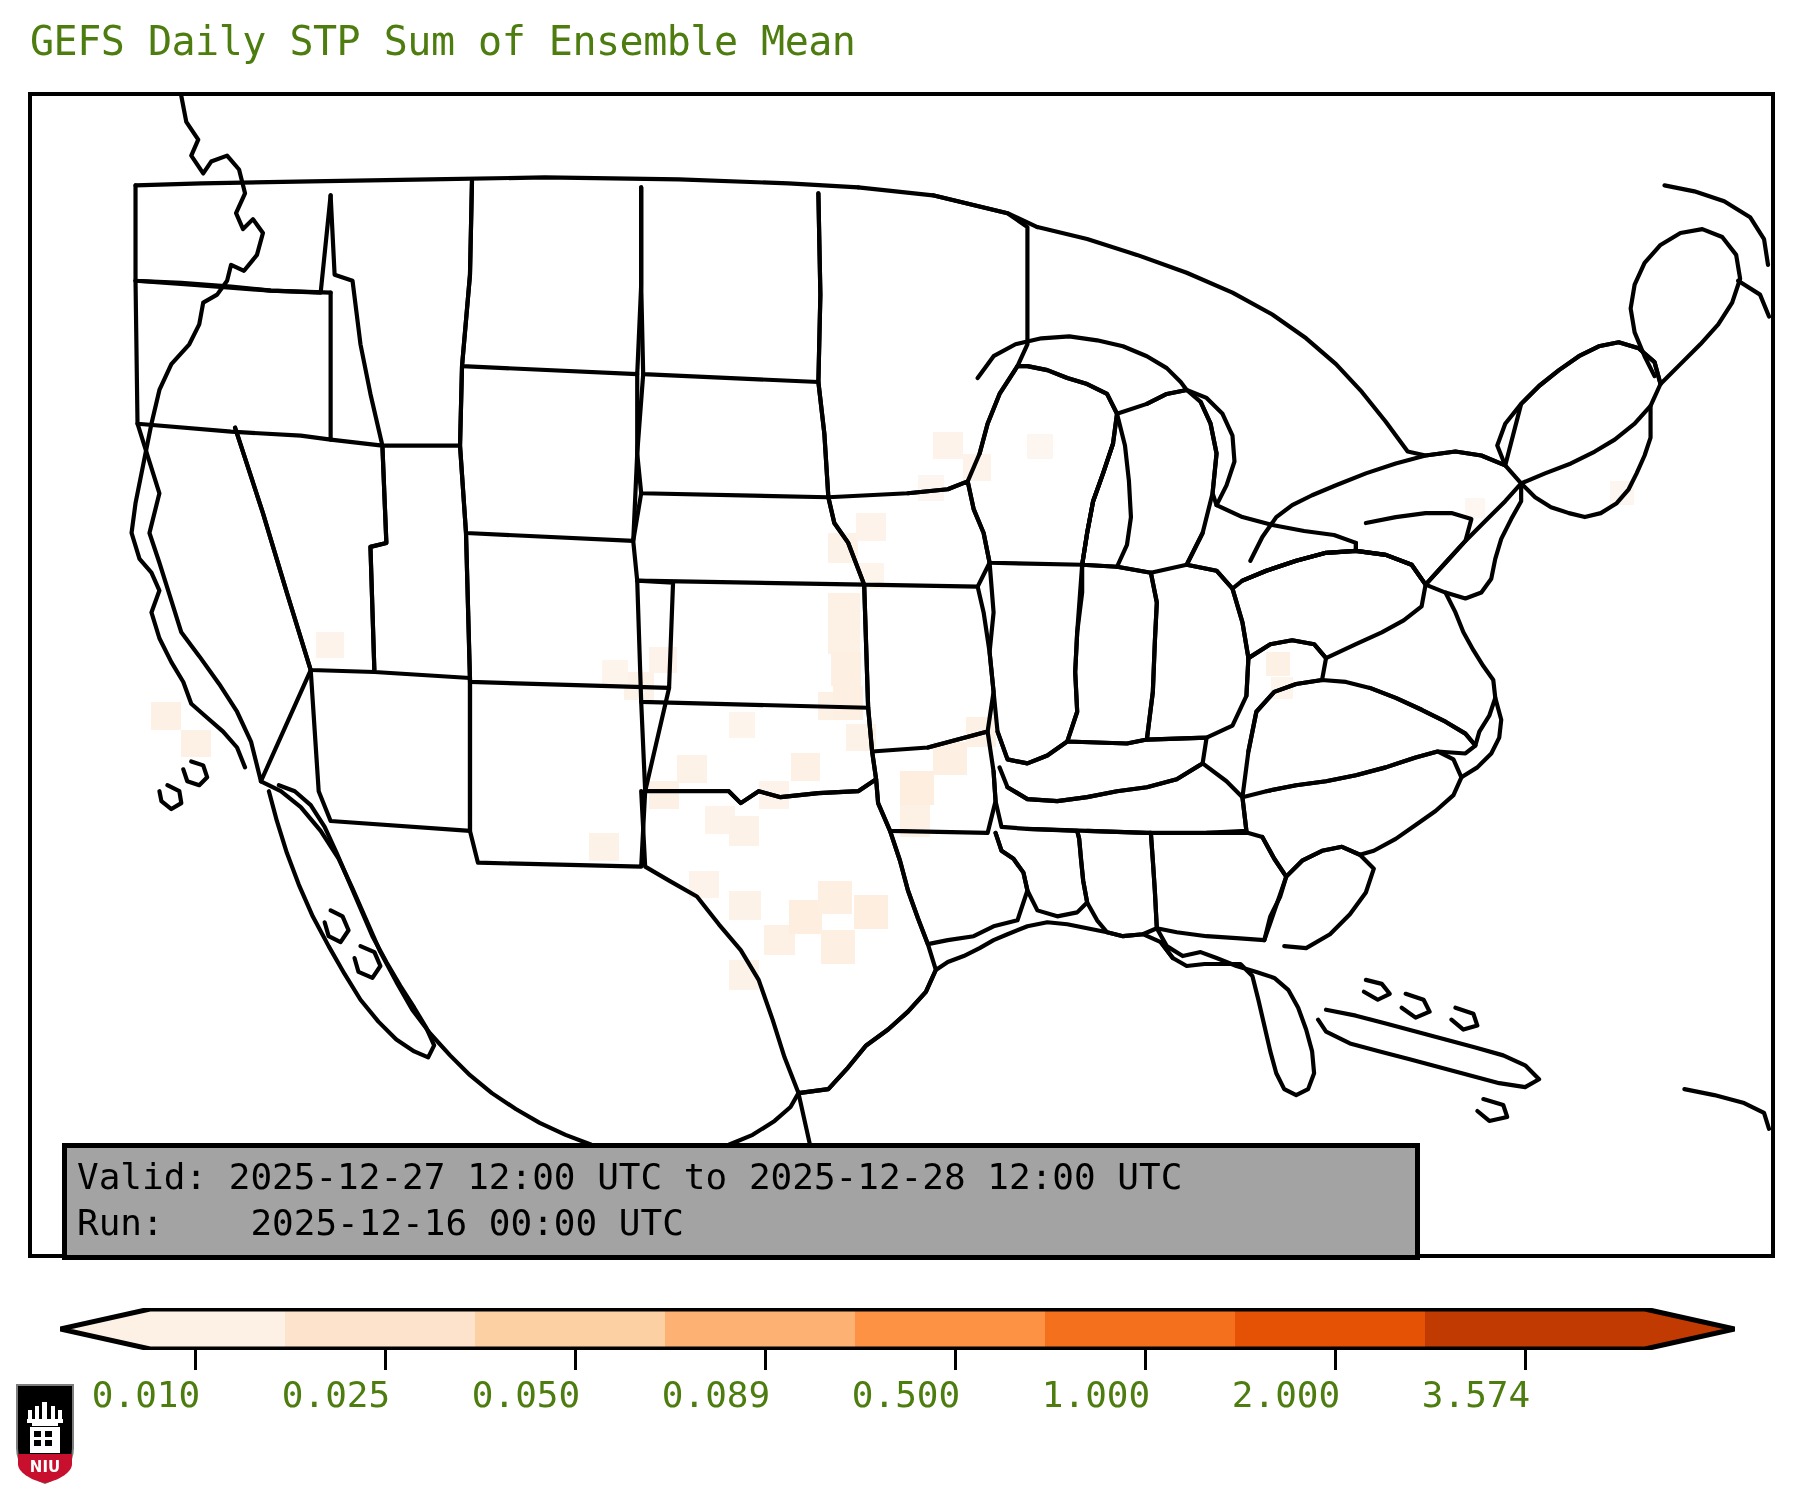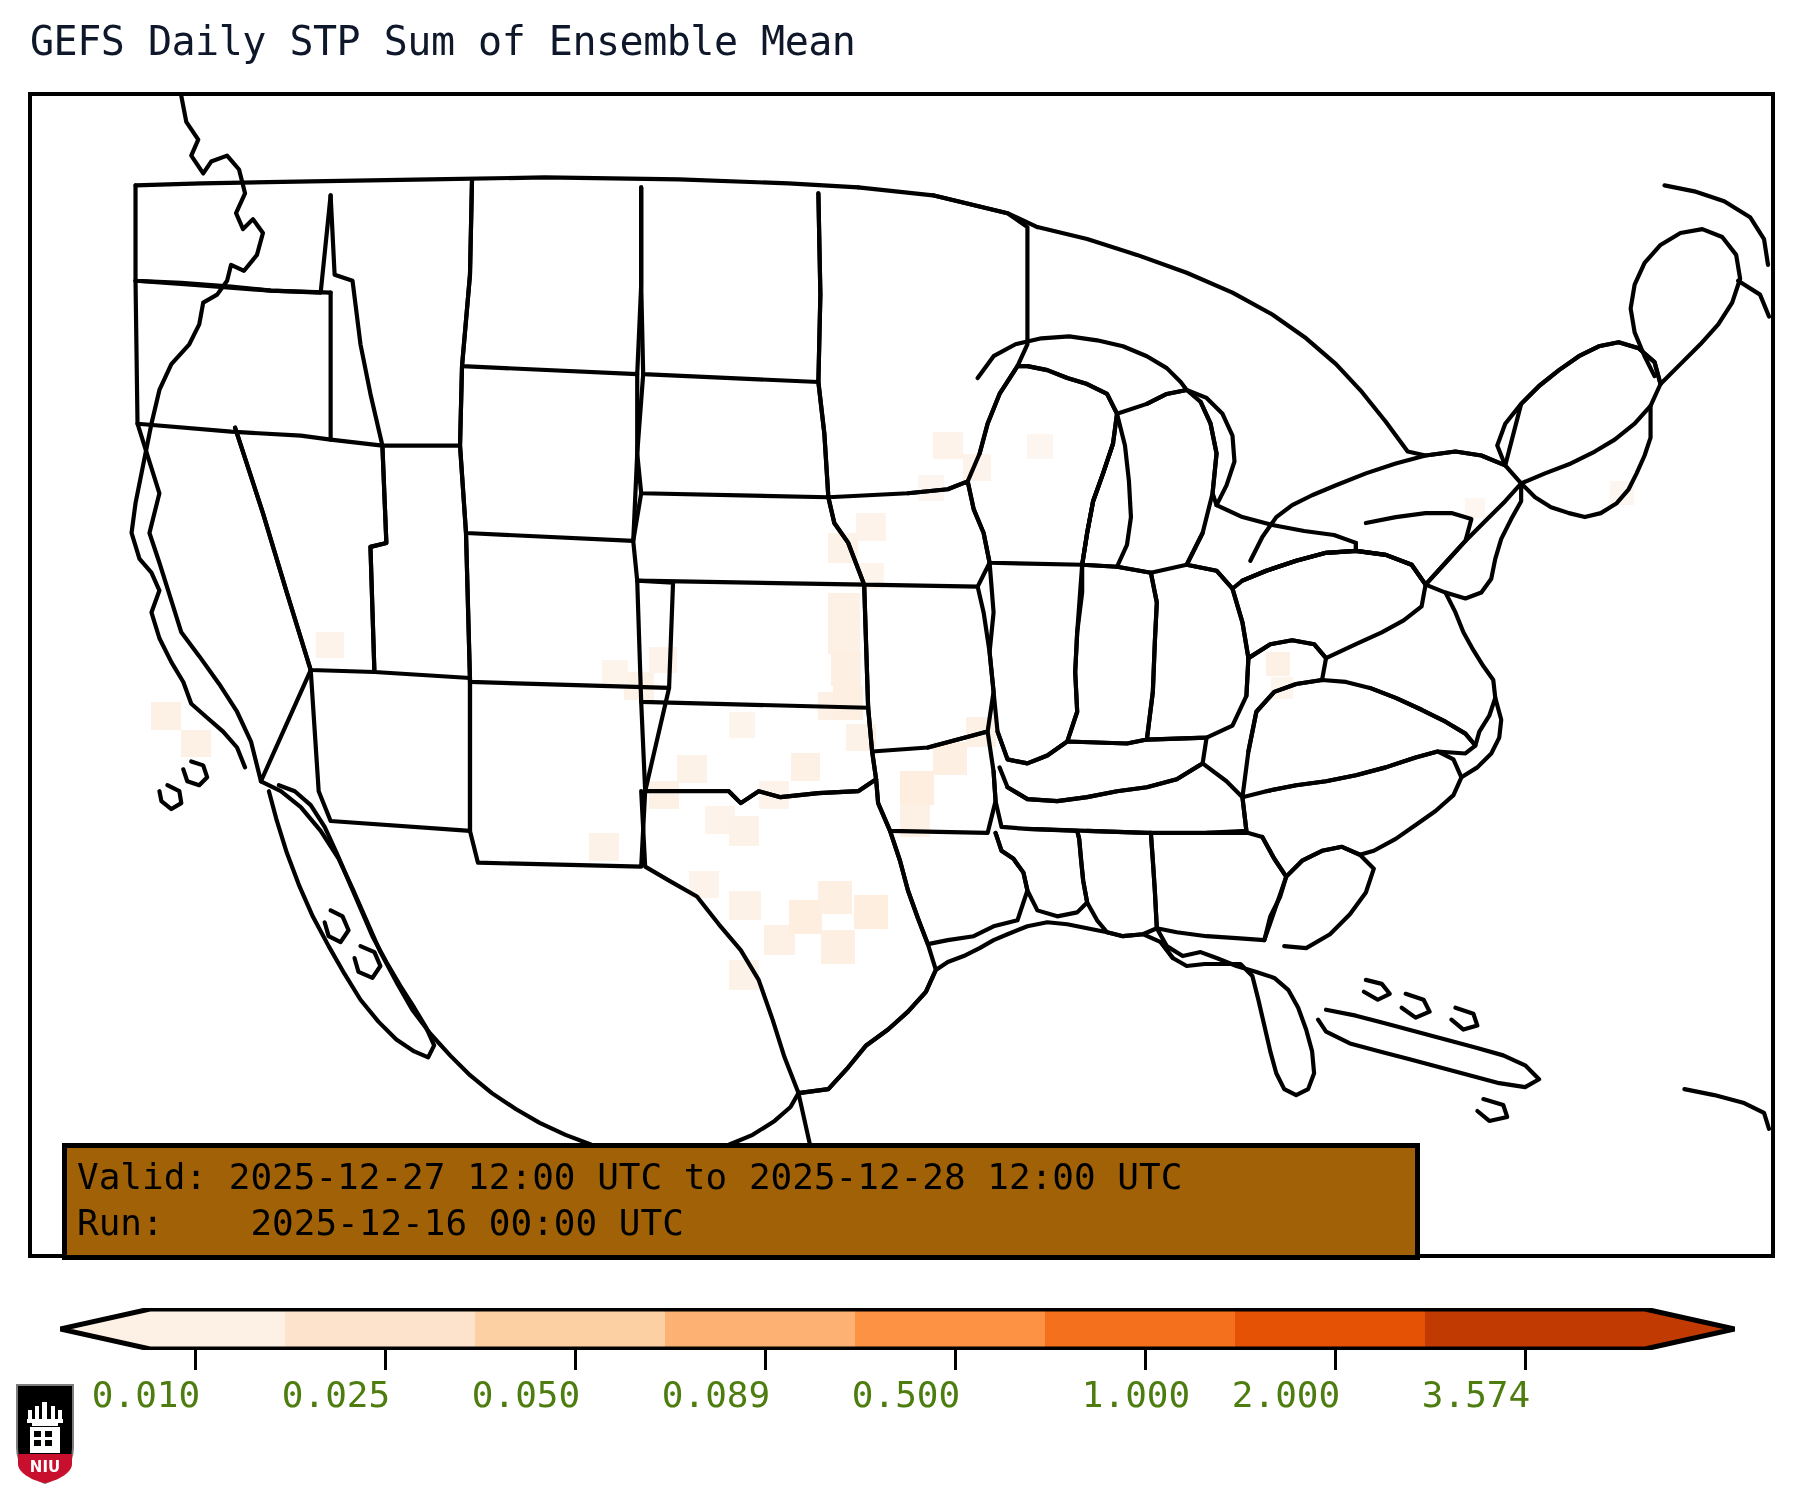--- a/index.html
+++ b/index.html
@@ -2,35 +2,35 @@
 <html><head>
 <meta charset="utf-8">
 <style>
   html,body{margin:0;padding:0;background:#ffffff;}
   body{width:1803px;height:1500px;position:relative;overflow:hidden;
        font-family:"DejaVu Sans Mono","Liberation Mono",monospace;}
 
   
   #plot-title{
     position:absolute;left:30px;top:18px;
-    font-size:40px;letter-spacing:-0.5px;color:#0f172a;white-space:pre;
+    font-size:40px;letter-spacing:-0.5px;color:#4d7c0f;white-space:pre;
     font-family:"DejaVu Sans Mono","Liberation Mono",monospace;
   }
 
   
   #map-frame{
     position:absolute;left:28px;top:92px;width:1747px;height:1166px;
     border:4px solid #000;box-sizing:border-box;background:#fff;overflow:hidden;
   }
   #map-svg{position:absolute;left:0;top:0;width:100%;height:100%;display:block;}
 
   
   #info-box{
     position:absolute;left:62px;top:1143px;width:1358px;height:117px;
-    border:5px solid #000;box-sizing:border-box;background:#a16207;
+    border:5px solid #000;box-sizing:border-box;background:#a3a3a3;
     padding:6px 0 0 10px;z-index:20;
   }
   .info-line{
     font-size:36px;line-height:46px;color:#000;white-space:pre;
     font-family:"DejaVu Sans Mono","Liberation Mono",monospace;
   }
 
   
   #colorbar-wrap{position:absolute;left:0;top:1300px;width:1803px;height:200px;}
   #cb-shape{position:absolute;left:60px;top:8px;width:1675px;height:42px;}
@@ -314,21 +314,21 @@
   <div class="cb-tick" style="left:954px;"></div>
   <div class="cb-tick" style="left:1144px;"></div>
   <div class="cb-tick" style="left:1334px;"></div>
   <div class="cb-tick" style="left:1524px;"></div>
 
   <div class="cb-label" style="left:146px;">0.010</div>
   <div class="cb-label" style="left:336px;">0.025</div>
   <div class="cb-label" style="left:526px;">0.050</div>
   <div class="cb-label" style="left:716px;">0.089</div>
   <div class="cb-label" style="left:906px;">0.500</div>
-  <div class="cb-label" style="left:1136px;">1.000</div>
+  <div class="cb-label" style="left:1096px;">1.000</div>
   <div class="cb-label" style="left:1286px;">2.000</div>
   <div class="cb-label" style="left:1476px;">3.574</div>
 
 </div>
 
 <svg id="niu-logo" viewBox="0 0 62 104">
   <path d="M3 3 L59 3 L59 66 C59 84 45 96 31 101 C17 96 3 84 3 66 Z" fill="#000000" stroke="#7d7d7d" stroke-width="2"></path>
   <g fill="#ffffff">
     <rect x="14" y="28" width="4" height="9"></rect>
     <rect x="21" y="24" width="4" height="13"></rect>

